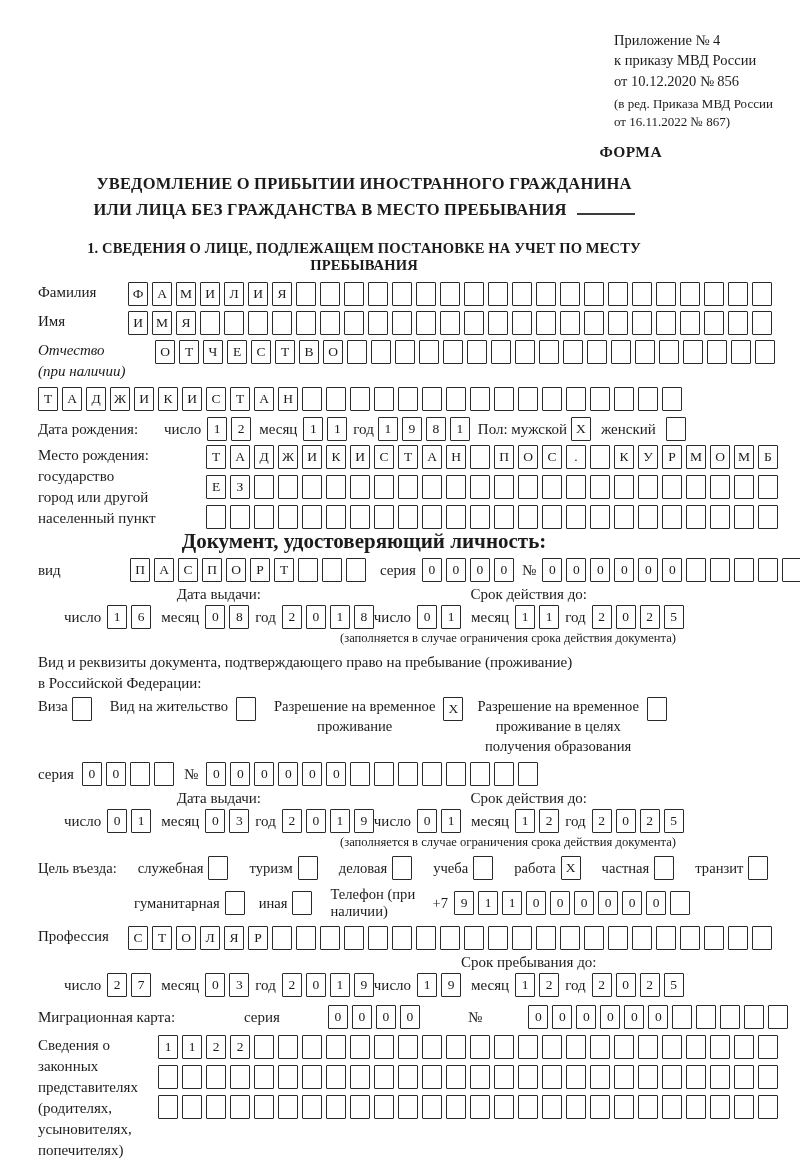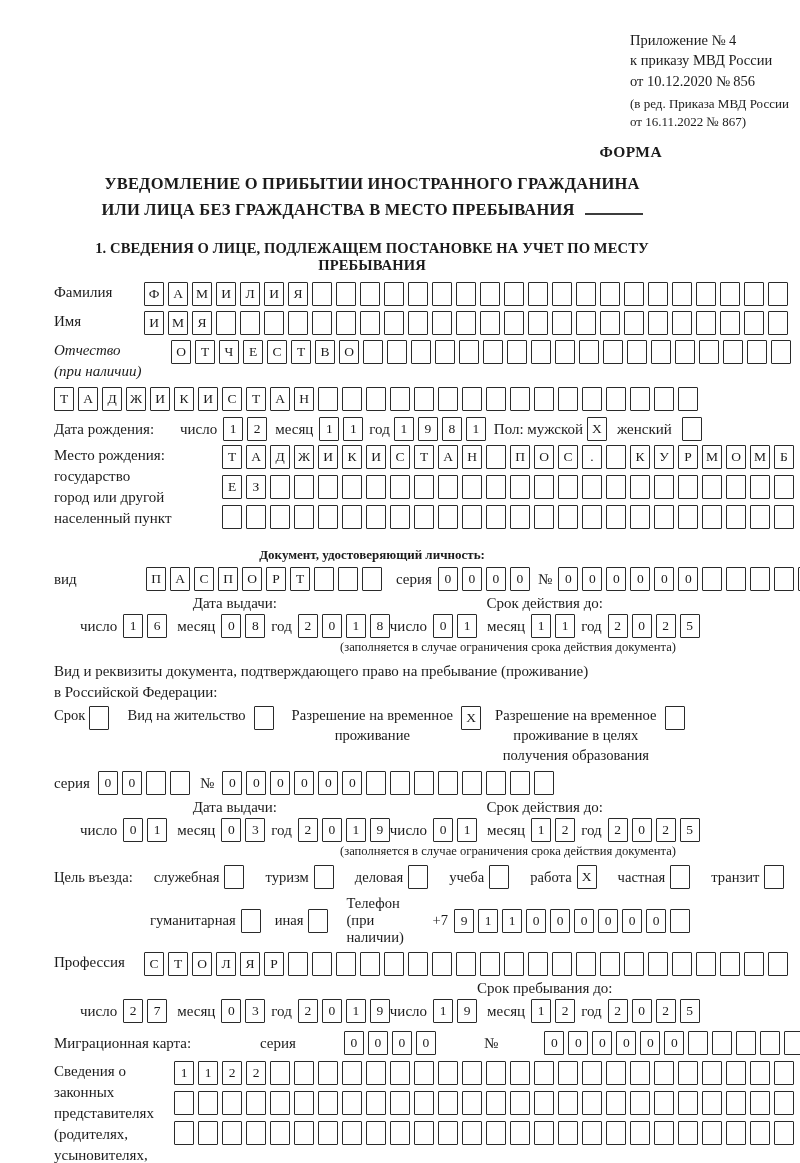--- a/index.html
+++ b/index.html
@@ -2,21 +2,21 @@
 <html><head>
 <meta charset="utf-8">
 <style>
   * { margin:0; padding:0; box-sizing:border-box; }
   html,body { background:#ffffff; }
   body {
     width:800px; height:1163px; overflow:hidden;
     font-family:"Liberation Serif","DejaVu Serif",serif;
     color:#1b1b1b;
   }
-  .page { width:700px; height:1163px; padding:30px 10px 10px 54px; }
+  .page { width:700px; height:1163px; padding:30px 10px 10px 38px; }
   .pre { white-space:pre-line; }
 
   
   .hdr-block { margin-left:576px; width:214px; font-size:14.5px; line-height:1.4; }
   .hdr-edition { font-size:13px; margin-top:4px; line-height:1.4; }
   .forma { text-align:right; font-weight:bold; font-size:15.5px; margin:12px 28px 0 0; letter-spacing:.4px; }
 
   .title { text-align:center; font-weight:bold; font-size:16.5px; line-height:1.58; margin-top:10px; letter-spacing:.2px; }
   .title-underline { display:inline-block; width:58px; height:13px; border-bottom:2.2px solid #3c3c3c; margin-left:10px; }
   .sec1 { margin-top:17px; font-weight:bold; font-size:14.6px; text-align:center; letter-spacing:.1px; }
@@ -31,21 +31,21 @@
     font-size:13.5px; flex-shrink:0; background:#fff;
   }
   .col { display:flex; flex-direction:column; gap:6px; }
 
   .w90 { width:90px; } .w92 { width:92px; } .w100 { width:100px; }
   .w117 { width:117px;font-style:italic; } .w118 { width:118px; } .w148 { width:148px; } .w168 { width:168px; }
   .ml4 { margin-left:4px; } .ml6 { margin-left:6px; } .ml8 { margin-left:8px; }
   .ml10 { margin-left:10px; } .ml14 { margin-left:14px; } .ml18 { margin-left:18px; }
   .mt4 { margin-top:4px; } .mt6 { margin-top:6px; } .mt8 { margin-top:8px; }
 
-  .center-bold { text-align:center; font-weight:bold; font-size:13px; margin-top:18px; }
+  .center-bold { text-align:center; font-weight:bold; font-size:21px; margin-top:0; }
 
   
   .dates { display:flex; margin-top:4px; align-items:flex-end; }
   .dateblock.left { margin-left:26px; }
   .dateblock.right { margin-left:auto; margin-right:30px; }
   .date-head { text-align:center; font-size:15px; margin-bottom:2px; }
   .date-line { display:flex; align-items:center; gap:6px; }
   .note-right { text-align:right; font-size:12.6px; margin:2px 14px 0 0; }
 
   
@@ -413,21 +413,21 @@
           </span>
       </div>
     </div>
   </div>
   <div class="note-right">(заполняется в случае ограничения срока действия документа)</div>
 
   <div class="lbl pre mt6">Вид и реквизиты документа, подтверждающего право на пребывание (проживание)
 в Российской Федерации:</div>
 
   <div class="opt-row">
-    <span class="opt-label">Срок</span>
+    <span class="opt-label">Виза</span>
     <span class="cells opt-box" style="margin-left:4px;">
         <span class="cbox"></span>
       </span>
     <span class="opt-label ml18">Вид на жительство</span>
     <span class="cells opt-box ml14">
         <span class="cbox"></span>
       </span>
     <span class="opt-label opt-center ml18">Разрешение на временное
 проживание</span>
     <span class="cells opt-box ml10">

